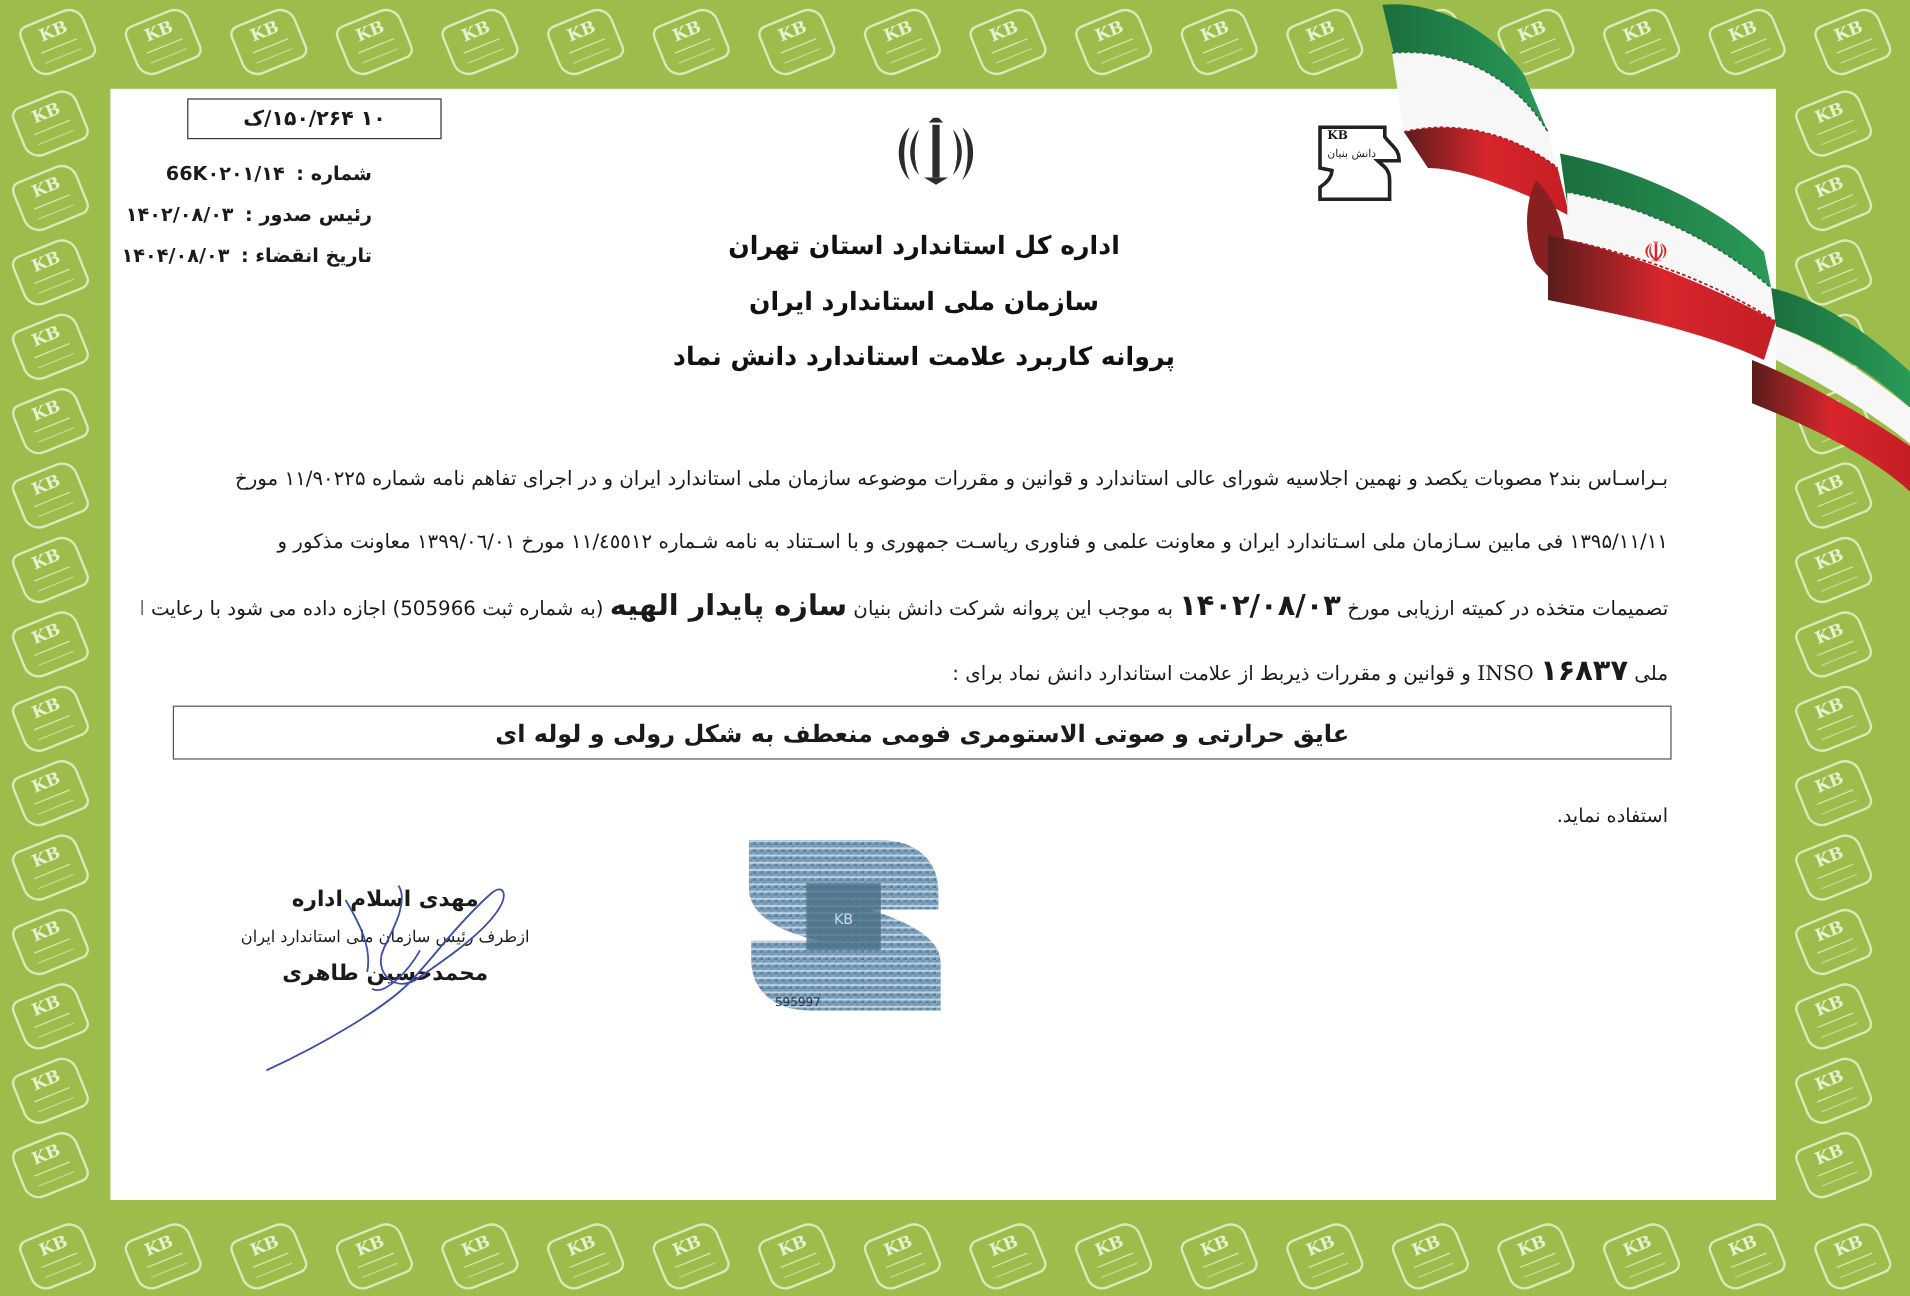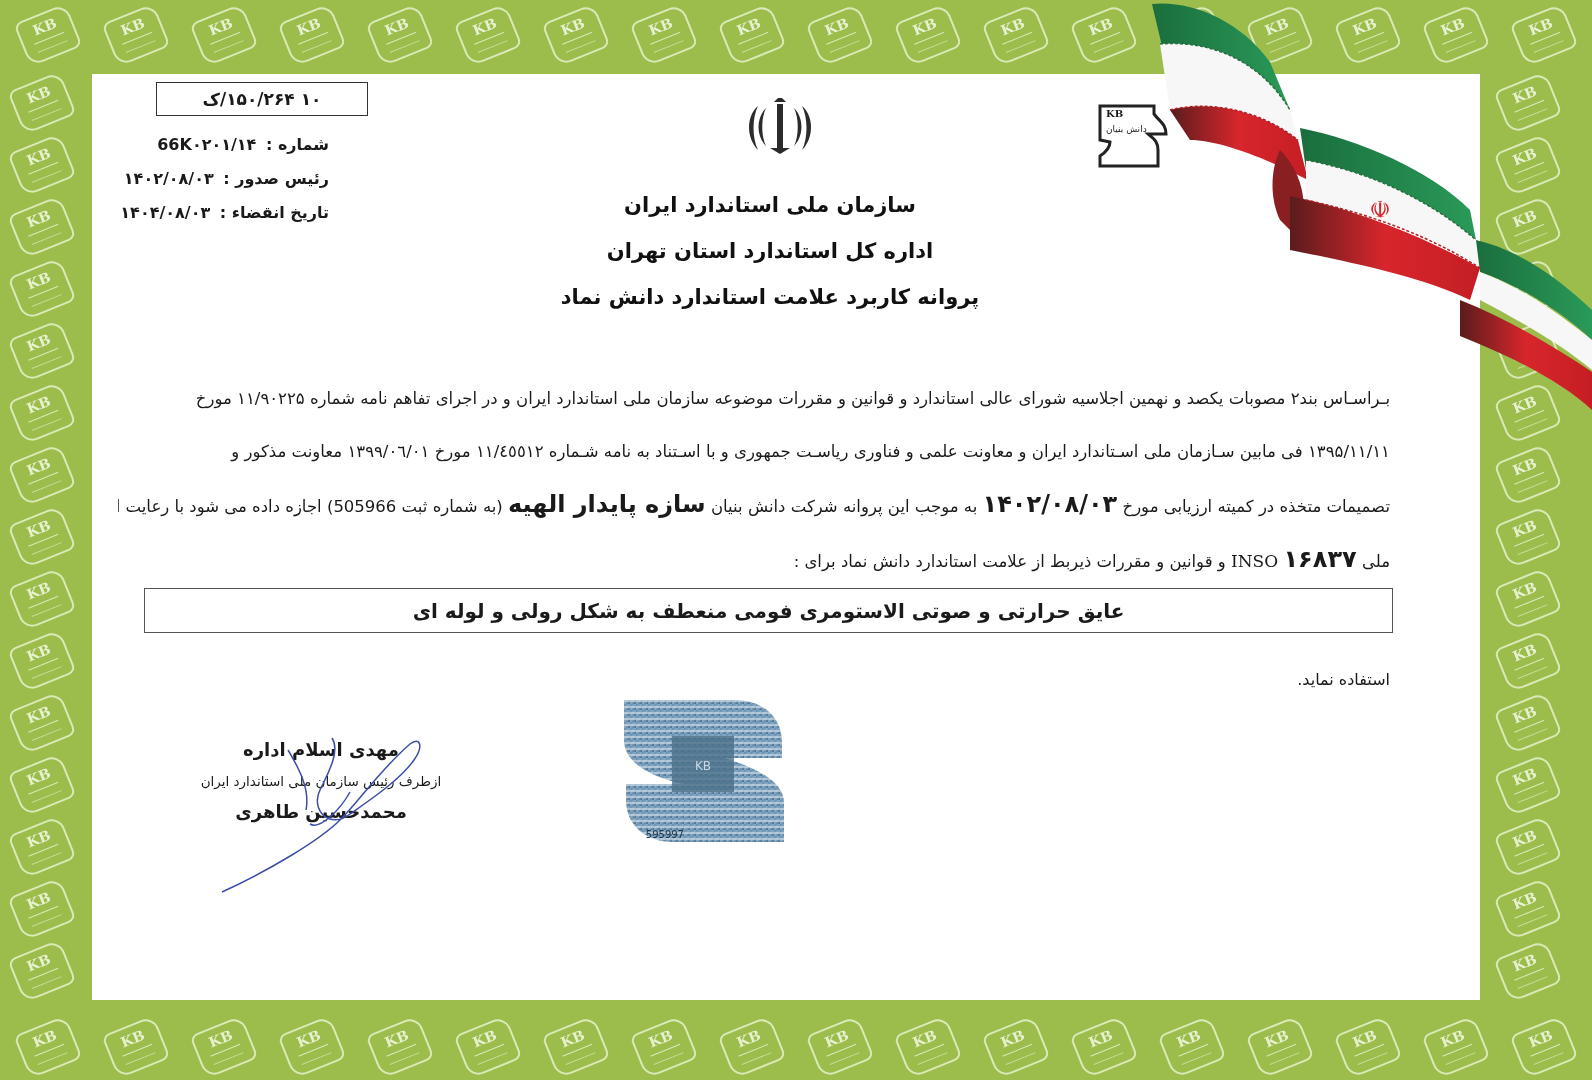--- a/index.html
+++ b/index.html
@@ -43,21 +43,21 @@
     .ribbon { position: absolute; left: 1130px; top: 0; width: 462px; height: 410px; pointer-events: none; }
 
     .ref-box {
       position: absolute; left: 110px; top: 82px; width: 212px; height: 34px;
       border: 1.5px solid #333;
       font-family: "DejaVu Sans", sans-serif; font-weight: bold; font-size: 17px;
       display: flex; align-items: center; justify-content: center;
       direction: rtl;
       margin-left: 46px;
     }
-    .meta { position: absolute; left: 100px; top: 128px; width: 210px; direction: rtl; text-align: right; margin-left: 19px; }
+    .meta { position: absolute; left: 100px; top: 128px; width: 210px; direction: rtl; text-align: right; }
     .meta-row { font-weight: bold; font-size: 16px; line-height: 34px; white-space: nowrap; }
     .meta-row .lbl { margin-left: 4px; }
 
     .emblem { position: absolute; left: 744px; top: 98px; width: 72px; height: 58px; }
 
     .kb-logo {
       position: absolute; left: 1096px; top: 100px; width: 74px; height: 72px;
     }
     .kb-logo .kb-text {
       position: absolute; left: 10px; top: 8px; font-family: "DejaVu Serif", serif;
@@ -240,22 +240,22 @@
 
   <div class="kb-logo">
     <svg width="74" height="72" viewBox="0 0 74 72" style="position:absolute;left:0;top:0">
       <path d="M4 6 L58 6 L58 14 C64 22 70 24 70 34 L52 34 C56 38 62 40 62 50 L62 66 L4 66 L4 56 C10 52 14 48 14 42 L4 40 Z" fill="none" stroke="#222" stroke-width="3"></path>
     </svg>
     <span class="kb-text">KB</span>
     <span class="kb-fa">دانش بنیان</span>
   </div>
 
   <div class="titles">
+    <div class="t">اداره کل استاندارد استان تهران</div>
     <div class="t">سازمان ملی استاندارد ایران</div>
-    <div class="t">اداره کل استاندارد استان تهران</div>
     <div class="t">پروانه کاربرد علامت استاندارد دانش نماد</div>
   </div>
 
   <div class="body-text">
     <div class="body-line">بـراسـاس بند۲ مصوبات یکصد و نهمین اجلاسیه شورای عالی استاندارد و قوانین و مقررات موضوعه  سازمان ملی استاندارد ایران و در اجرای تفاهم نامه شماره ۱۱/۹۰۲۲۵ مورخ</div>
     <div class="body-line">۱۳۹۵/۱۱/۱۱ فی مابین سـازمان ملی اسـتاندارد ایران و معاونت علمی و فناوری ریاسـت جمهوری  و با اسـتناد به نامه شـماره ۱۱/٤٥٥۱۲ مورخ ۱۳۹۹/۰٦/۰۱ معاونت مذکور و</div>
     <div class="body-line"><span>تصمیمات متخذه در کمیته ارزیابی مورخ </span><span class="b">۱۴۰۲/۰۸/۰۳</span><span> به موجب این پروانه شرکت دانش بنیان </span><span class="b">سازه پایدار الهیه</span><span> (به شماره ثبت 505966) اجازه داده می شود با رعایت  استاندارد</span></div>
     <div class="body-line"><span>ملی </span><span class="b">۱۶۸۳۷</span> <span class="latin">INSO</span><span> و قوانین و مقررات ذیربط از علامت استاندارد دانش نماد برای :</span></div>
   </div>
 

